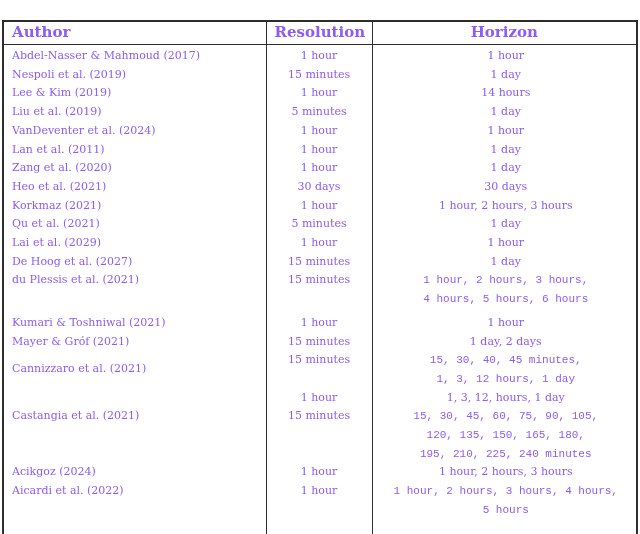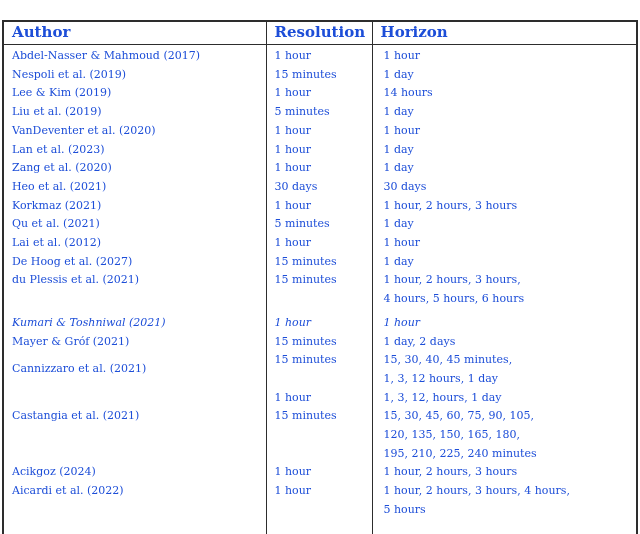--- a/index.html
+++ b/index.html
@@ -6,21 +6,21 @@
     margin: 0;
     padding: 0;
     background: #ffffff;
   }
   .page {
     position: relative;
     width: 640px;
     height: 534px;
     background: #ffffff;
     font-family: "DejaVu Serif", "Liberation Serif", serif;
-    color: #1d4ed8;
+    color: #8b5cf6;
     overflow: hidden;
   }
   table.lit-table {
     position: absolute;
     left: 2px;
     top: 20px;
     width: 634px;
     border-collapse: collapse;
     table-layout: fixed;
     border: 2px solid #2d2d2d;
@@ -34,35 +34,36 @@
     font-weight: bold;
     font-size: 15px;
     line-height: 17px;
     padding: 2px 8px 3px 8px;
     border-bottom: 1.5px solid #2d2d2d;
     white-space: nowrap;
     overflow: hidden;
   }
   th.b-left, td.b-left {
     border-left: 1.5px solid #2d2d2d;
+    text-align: center;
   }
   td {
     font-size: 11px;
     line-height: 18.7px;
     padding: 0 8px;
     vertical-align: top;
     white-space: nowrap;
     overflow: visible;
   }
   td.horizon-cell { padding-left: 11px; }
   tbody tr.first-row td { padding-top: 2px; }
-  tbody tr.row-gap td   { padding-top: 5px; font-style: italic; }
+  tbody tr.row-gap td   { padding-top: 5px; }
   tbody tr.last-row td  { padding-bottom: 18px; }
   td.author-offset      { padding-top: 9px; padding-left: 8px; }
-  .cell-line { white-space: nowrap; }
+  .cell-line { white-space: nowrap; font-family: Liberation Mono, monospace; }
 </style>
 </head>
 <body>
 
 <div class="page">
   <table class="lit-table">
     <colgroup>
       <col class="c-author">
       <col class="c-resolution">
       <col class="c-horizon">
@@ -94,27 +95,27 @@
         <td class="b-left horizon-cell">14 hours</td>
       </tr>
 
       <tr>
         <td>Liu et al. (2019)</td>
         <td class="b-left">5 minutes</td>
         <td class="b-left horizon-cell">1 day</td>
       </tr>
 
       <tr>
-        <td>VanDeventer et al. (2020)</td>
-        <td class="b-left">1 hour</td>
-        <td class="b-left horizon-cell">1 hour</td>
-      </tr>
-
-      <tr>
-        <td>Lan et al. (2023)</td>
+        <td>VanDeventer et al. (2024)</td>
+        <td class="b-left">1 hour</td>
+        <td class="b-left horizon-cell">1 hour</td>
+      </tr>
+
+      <tr>
+        <td>Lan et al. (2011)</td>
         <td class="b-left">1 hour</td>
         <td class="b-left horizon-cell">1 day</td>
       </tr>
 
       <tr>
         <td>Zang et al. (2020)</td>
         <td class="b-left">1 hour</td>
         <td class="b-left horizon-cell">1 day</td>
       </tr>
 
@@ -130,21 +131,21 @@
         <td class="b-left horizon-cell">1 hour, 2 hours, 3 hours</td>
       </tr>
 
       <tr>
         <td>Qu et al. (2021)</td>
         <td class="b-left">5 minutes</td>
         <td class="b-left horizon-cell">1 day</td>
       </tr>
 
       <tr>
-        <td>Lai et al. (2012)</td>
+        <td>Lai et al. (2029)</td>
         <td class="b-left">1 hour</td>
         <td class="b-left horizon-cell">1 hour</td>
       </tr>
 
       <tr>
         <td>De Hoog et al. (2027)</td>
         <td class="b-left">15 minutes</td>
         <td class="b-left horizon-cell">1 day</td>
       </tr>
 

